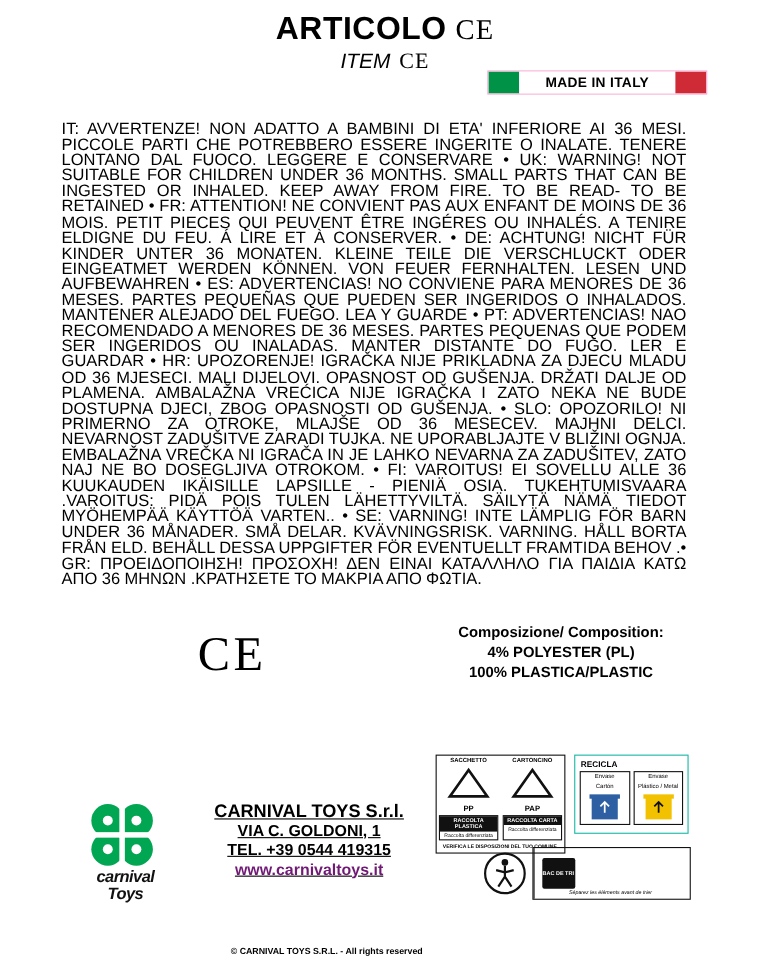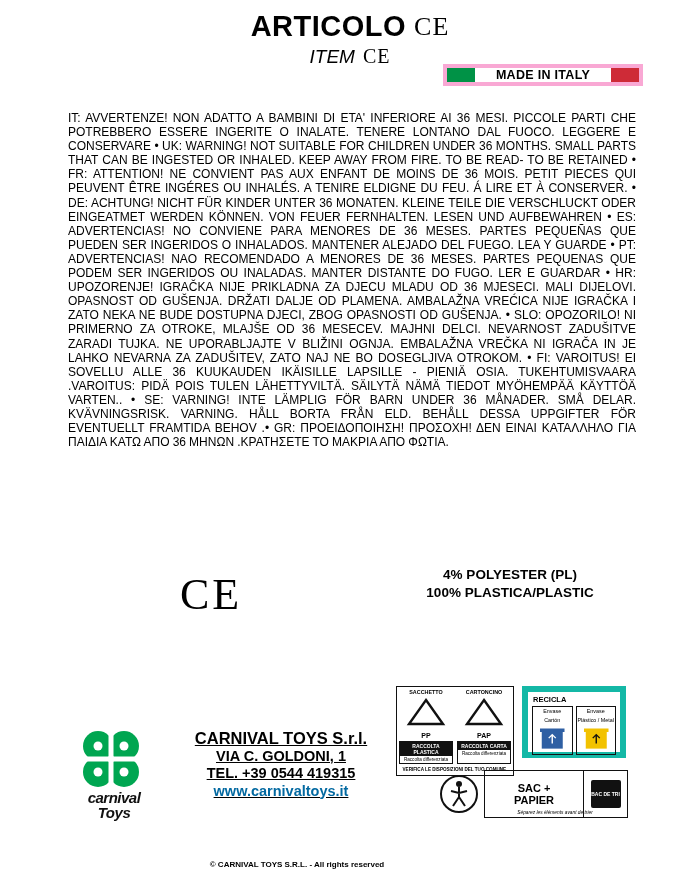--- a/index.html
+++ b/index.html
@@ -52,44 +52,44 @@
   .ce-small { font-size: 20px; }
 
   
   .made-in-italy {
     position: absolute;
     top: 64px;
     left: 443px;
     width: 200px;
     height: 22px;
     display: flex;
-    border: 4px solid #f9a8d4;
+    border: 1px solid #f9a8d4;
     box-sizing: border-box;
     overflow: hidden;
   }
   .mii-green { width: 28px; background: #009246; }
   .mii-red { width: 28px; background: #ce2b37; }
   .mii-text {
     flex: 1;
     background: #ffffff;
     display: flex;
     align-items: center;
     justify-content: center;
     font-weight: bold;
     font-size: 12.5px;
     letter-spacing: 0.3px;
   }
 
   
   .warnings {
     position: absolute;
     top: 111px;
-    left: 68px;
+    left: 56px;
     width: 568px;
-    font-size: 12px;
+    font-size: 15px;
     line-height: 14.1px;
     text-align: justify;
     text-transform: uppercase;
     word-spacing: -0.2px;
   }
 
   
   .lotto {
     position: absolute;
     top: 563px;
@@ -189,21 +189,21 @@
     font-weight: bold;
     margin-top: 3px;
   }
 
   .rec-box2 {
     position: absolute;
     top: 0;
     left: 126px;
     width: 104px;
     height: 72px;
-    border: 6px solid #14b8a6;
+    border: 1px solid #14b8a6;
     box-sizing: border-box;
   }
   .rec-box2 .ric-title {
     font-weight: bold;
     font-size: 7.5px;
     padding: 3px 0 2px 5px;
   }
   .ric-bins {
     display: flex;
     gap: 3px;
@@ -324,21 +324,21 @@
     top: 8px;
     left: 96px;
     width: 230px;
     text-align: center;
     font-weight: bold;
     font-size: 14.5px;
     line-height: 17.5px;
     text-decoration: underline;
   }
   .company-name { font-size: 16.5px; }
-  .company-web { color: #0369a1; }
+  .company-web { color: #701a75; }
 
   
   .footer {
     position: absolute;
     top: 860px;
     left: 0;
     width: 594px;
     text-align: center;
     font-weight: bold;
     font-size: 8px;
@@ -364,20 +364,21 @@
   <div class="mii-red"></div>
 </div>
 
 <div class="warnings">IT: AVVERTENZE! NON ADATTO A BAMBINI DI ETA' INFERIORE AI 36 MESI. PICCOLE PARTI CHE POTREBBERO ESSERE INGERITE O INALATE. TENERE LONTANO DAL FUOCO. LEGGERE E CONSERVARE • UK: WARNING! NOT SUITABLE FOR CHILDREN UNDER 36 MONTHS. SMALL PARTS THAT CAN BE INGESTED OR INHALED. KEEP AWAY FROM FIRE. TO BE READ- TO BE RETAINED • FR: ATTENTION! NE CONVIENT PAS AUX ENFANT DE MOINS DE 36 MOIS. PETIT PIECES QUI PEUVENT ÊTRE  INGÉRES OU INHALÉS. A TENIRE ELDIGNE DU FEU. Á LIRE ET À CONSERVER. • DE: ACHTUNG! NICHT FÜR KINDER UNTER 36 MONATEN. KLEINE TEILE DIE VERSCHLUCKT ODER EINGEATMET WERDEN KÖNNEN. VON FEUER FERNHALTEN. LESEN UND AUFBEWAHREN • ES: ADVERTENCIAS! NO CONVIENE PARA MENORES DE 36 MESES. PARTES PEQUEÑAS QUE PUEDEN SER INGERIDOS O INHALADOS. MANTENER ALEJADO DEL FUEGO. LEA Y GUARDE • PT: ADVERTENCIAS! NAO RECOMENDADO A MENORES DE 36 MESES. PARTES PEQUENAS QUE PODEM SER INGERIDOS OU INALADAS. MANTER DISTANTE DO FUGO. LER E GUARDAR • HR: UPOZORENJE! IGRAČKA NIJE PRIKLADNA ZA DJECU MLADU OD 36 MJESECI. MALI DIJELOVI. OPASNOST OD GUŠENJA. DRŽATI DALJE OD PLAMENA. AMBALAŽNA VREĆICA NIJE IGRAČKA I ZATO NEKA NE BUDE DOSTUPNA DJECI, ZBOG OPASNOSTI OD GUŠENJA. • SLO: OPOZORILO! NI PRIMERNO ZA OTROKE, MLAJŠE OD 36 MESECEV. MAJHNI DELCI. NEVARNOST ZADUŠITVE ZARADI TUJKA. NE UPORABLJAJTE V BLIŽINI OGNJA. EMBALAŽNA VREČKA NI IGRAČA IN JE LAHKO NEVARNA ZA ZADUŠITEV, ZATO NAJ NE BO DOSEGLJIVA OTROKOM. • FI: VAROITUS! EI SOVELLU ALLE 36 KUUKAUDEN IKÄISILLE LAPSILLE - PIENIÄ OSIA. TUKEHTUMISVAARA .VAROITUS: PIDÄ POIS TULEN LÄHETTYVILTÄ. SÄILYTÄ NÄMÄ TIEDOT MYÖHEMPÄÄ KÄYTTÖÄ VARTEN.. • SE: VARNING! INTE LÄMPLIG FÖR BARN UNDER 36 MÅNADER. SMÅ DELAR. KVÄVNINGSRISK. VARNING. HÅLL BORTA FRÅN ELD. BEHÅLL DESSA UPPGIFTER FÖR EVENTUELLT FRAMTIDA BEHOV .• GR: ΠΡΟΕΙΔΟΠΟΙΗΣΗ! ΠΡΟΣΟΧΗ! ΔΕΝ ΕΙΝΑΙ ΚΑΤΑΛΛΗΛΟ ΓΙΑ ΠΑΙΔΙΑ ΚΑΤΩ ΑΠΟ 36 ΜΗΝΩΝ .ΚΡΑΤΗΣΕΤΕ ΤΟ ΜΑΚΡΙΑ ΑΠΟ ΦΩΤΙΑ.</div>
 
 <div class="lotto">
   <div class="lotto-ce">CE</div>
 </div>
 
 <div class="composition">
+  <div>Composizione/ Composition:</div>
   <div>4% POLYESTER (PL)</div>
   <div>100% PLASTICA/PLASTIC</div>
 </div>
 
 <div class="recycle-area">
 
   <div class="rec-box1">
     <div class="rec-head">
       <div>SACCHETTO</div>
       <div>CARTONCINO</div>
@@ -441,26 +442,20 @@
 
   <div class="rec-box3">
     <div style="position:absolute;top:4px;left:0;">
       <svg width="42" height="40" viewBox="0 0 42 40">
         <circle cx="21" cy="20" r="18" fill="none" stroke="#111" stroke-width="2"></circle>
         <circle cx="21" cy="10" r="3" fill="#111"></circle>
         <path d="M21 13 v10 M21 23 l-6 9 M21 23 l6 9 M13 17 l8 2 l8 -2" stroke="#111" stroke-width="2" fill="none"></path>
       </svg>
     </div>
     <div class="sacpapier">
-      <div class="sp-left">
-        <div>
-          <div>SAC +</div>
-          <div>PAPIER</div>
-        </div>
-      </div>
       <div class="sp-right">
         <div class="bin-icon">BAC DE TRI</div>
       </div>
     </div>
     <div class="sp-foot">Séparez les éléments avant de trier</div>
   </div>
 </div>
 
 <div class="company">
   <div class="company-logo">

